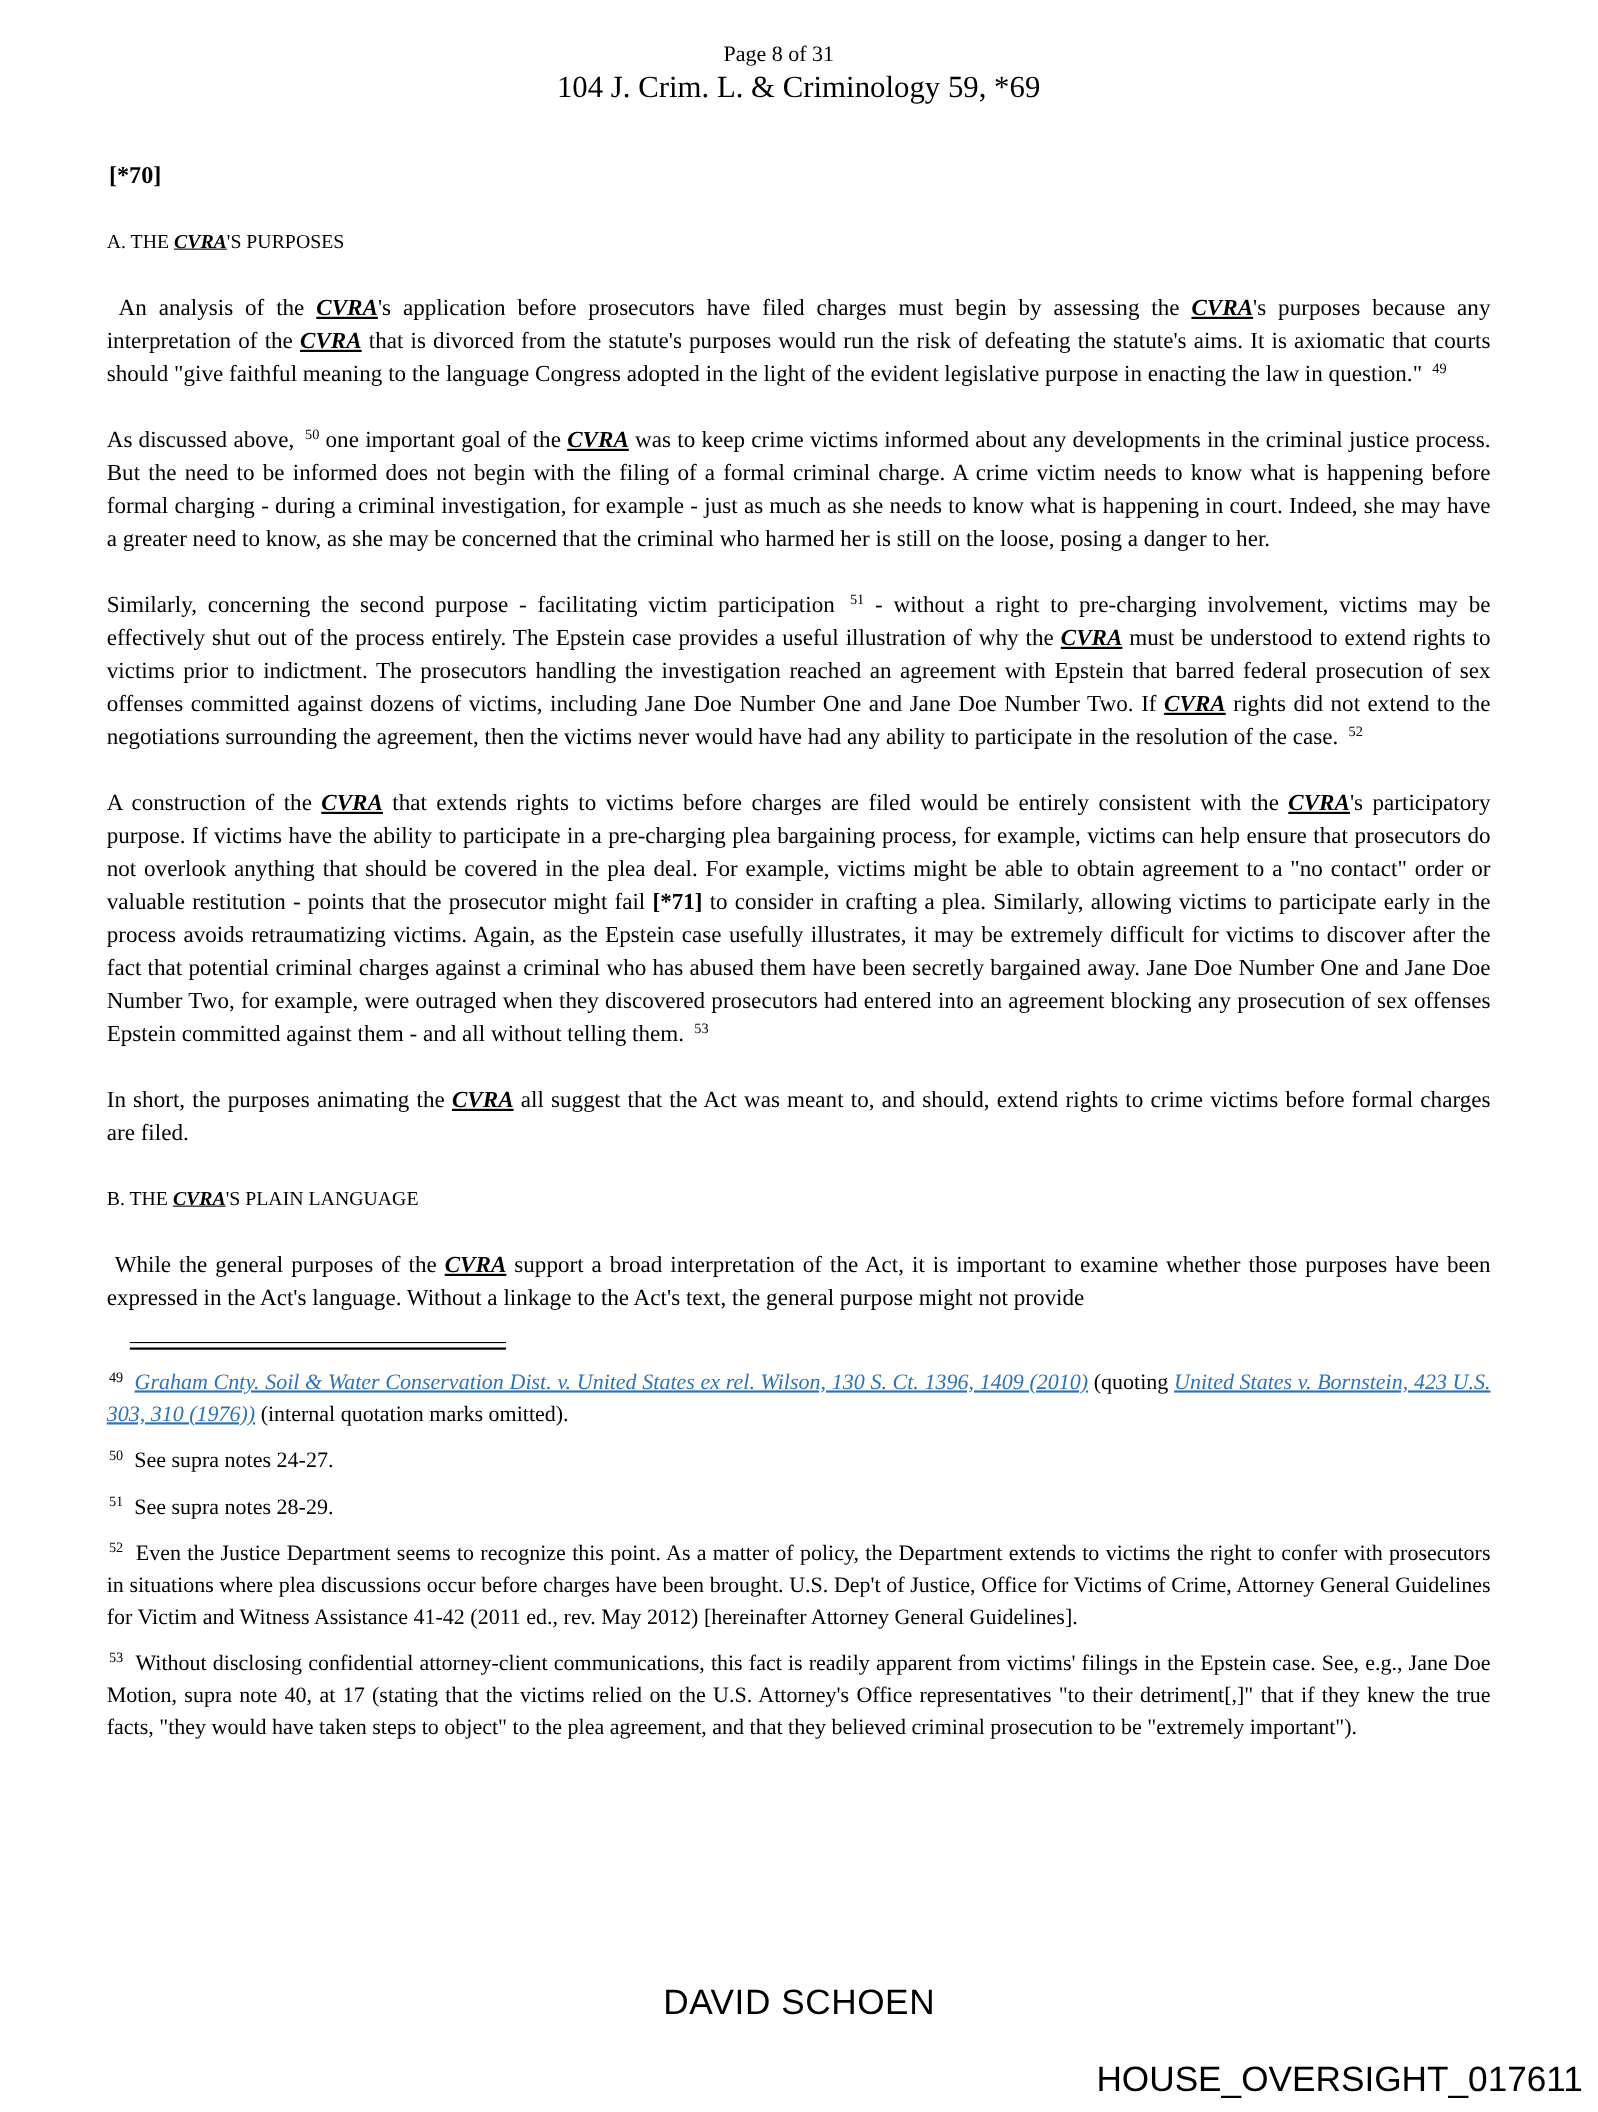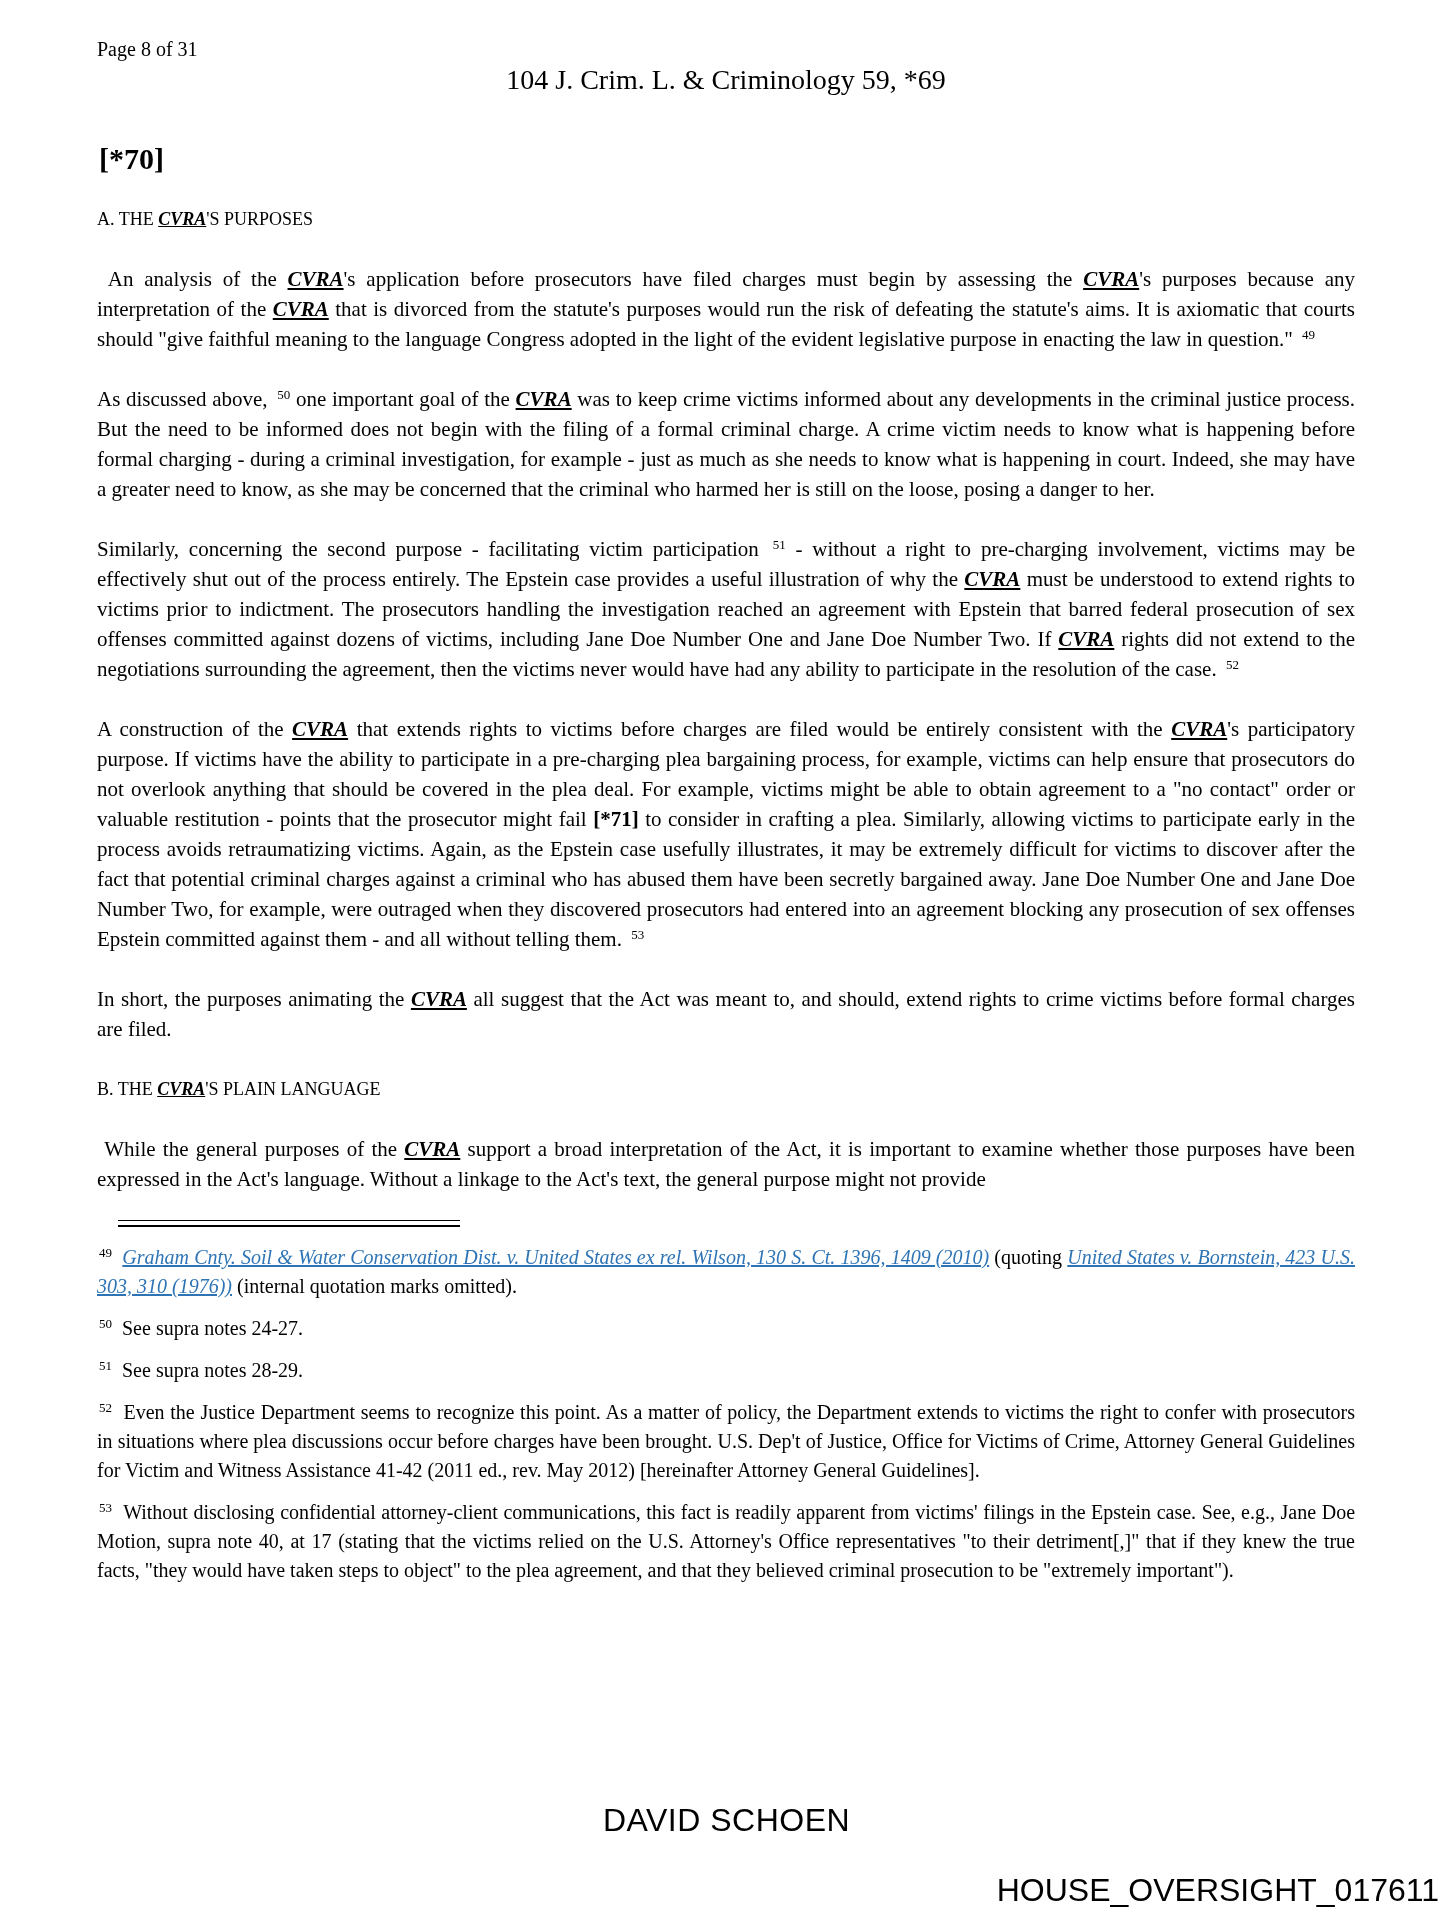--- a/index.html
+++ b/index.html
@@ -9,34 +9,34 @@
     background: #ffffff;
     color: #000000;
     font-family: "Liberation Serif", serif;
     position: relative;
     overflow: hidden;
   }
   .page {
     padding: 36px 98px 0 97px;
   }
   .page-indicator {
-    text-align: left;
+    text-align: center;
     font-size: 20px;
     line-height: 26px;
     margin-right: 36px;
   }
   .journal-header {
     text-align: center;
     font-size: 28px;
     line-height: 28px;
     margin-top: 4px;
   }
   .page-marker {
     font-weight: bold;
-    font-size: 30px;
+    font-size: 22px;
     line-height: 30px;
     margin: 50px 0 0 2px;
   }
   .block {
     font-size: 21px;
     line-height: 30px;
     text-align: justify;
     margin: 30px 0 0 0;
   }
   h2.block {

